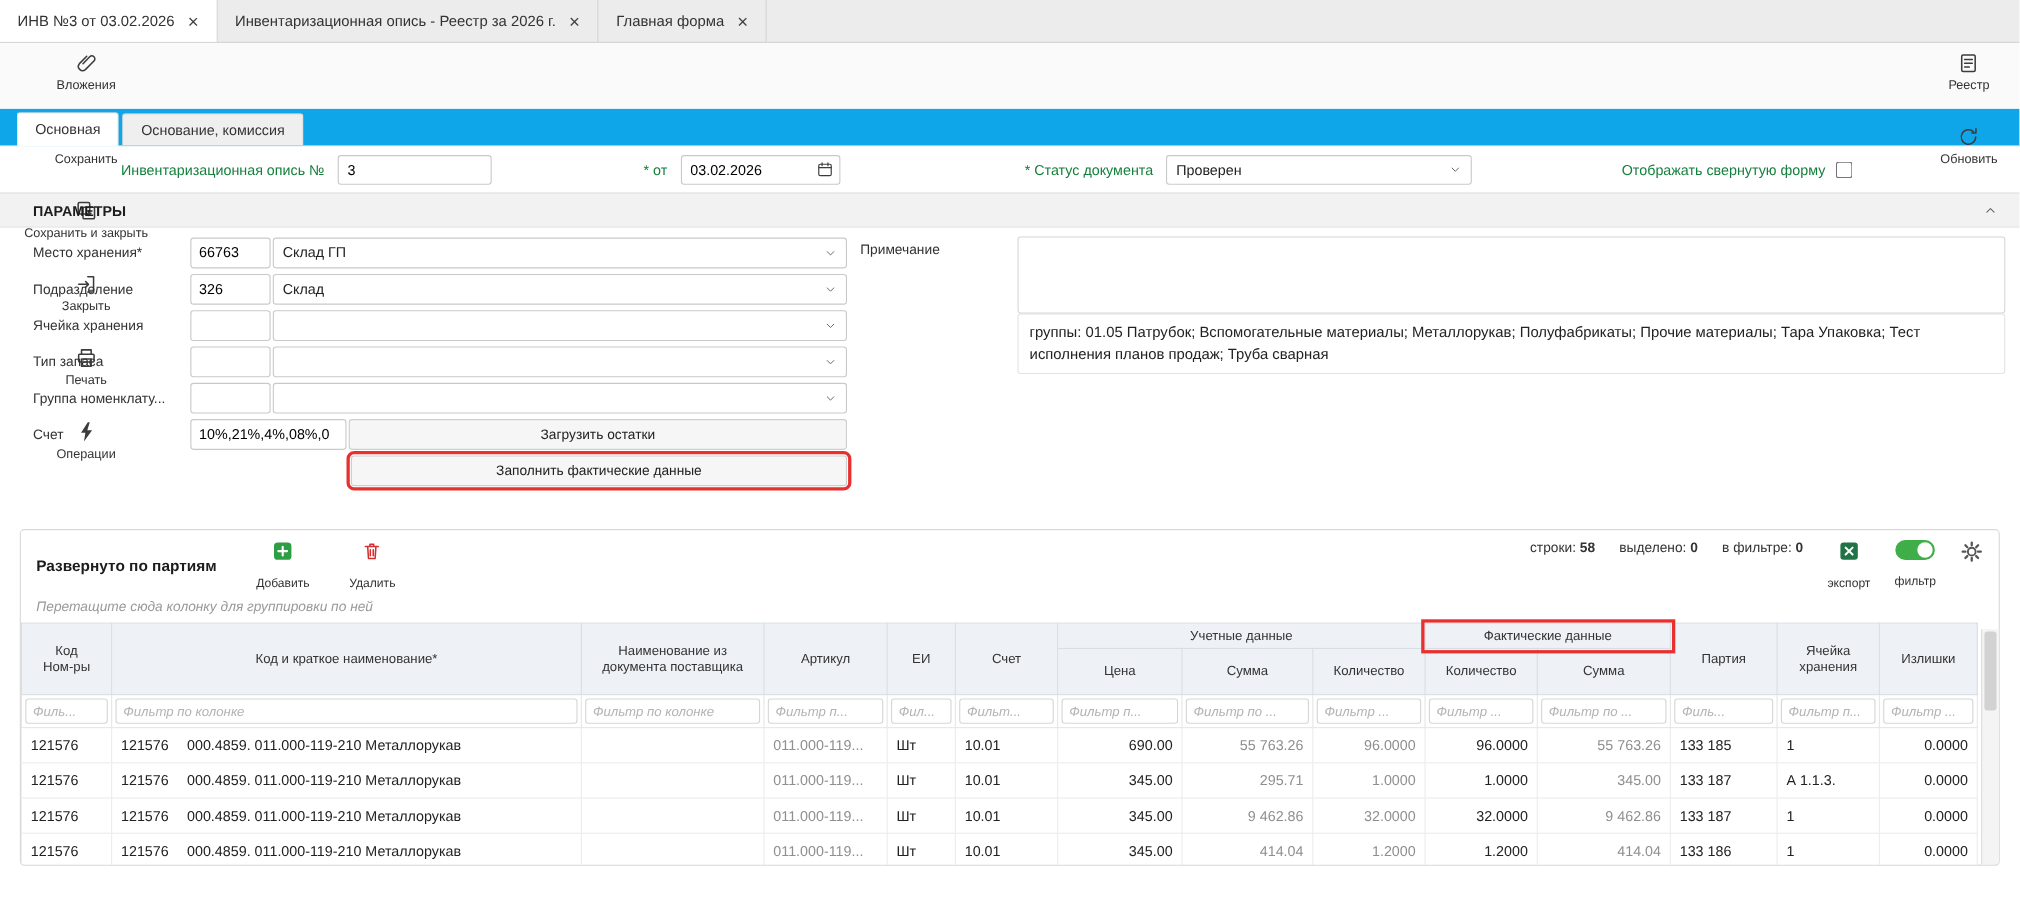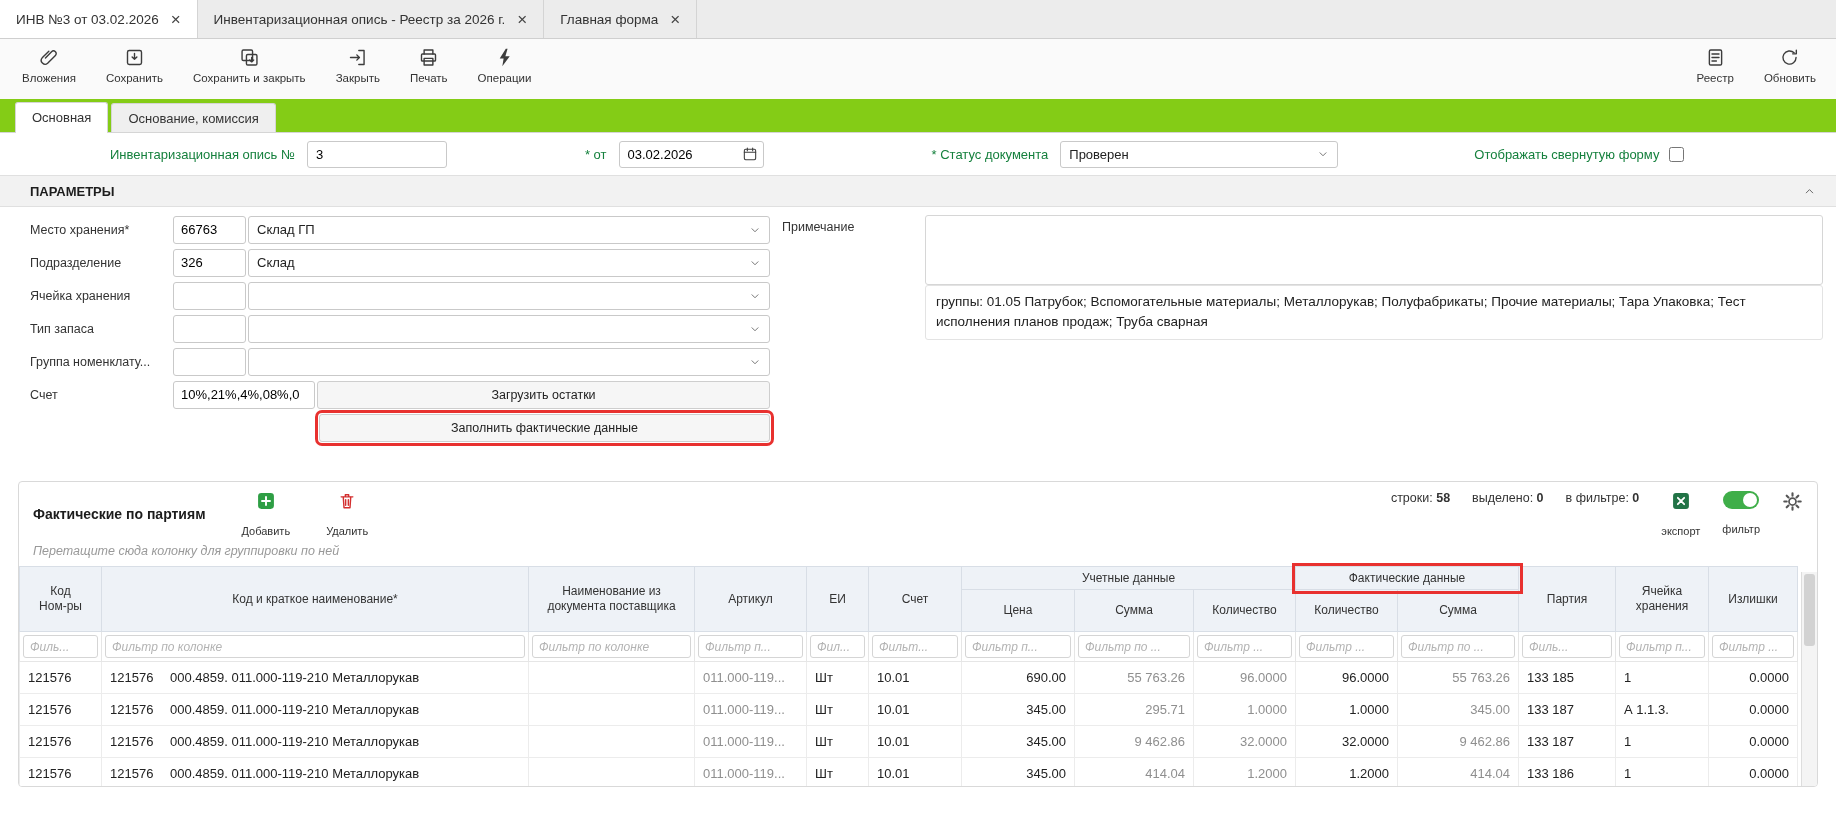--- a/index.html
+++ b/index.html
@@ -13,28 +13,28 @@
   
   .wtabs { display:flex; background:#ececec; border-bottom:1px solid #cfcfcf; height:39px; }
   .wtab { display:flex; align-items:center; gap:12px; padding:0 16px; border-right:1px solid #d4d4d4;
           font-size:13.5px; color:#333; cursor:default; }
   .wtab.active { background:#fff; }
   .wtab-close { color:#444; font-size:17px; line-height:1; cursor:pointer; }
 
   
   .toolbar { display:flex; justify-content:space-between; align-items:flex-start;
              padding:8px 20px 4px 22px; background:#fafafa; height:60px; }
-  .tb-group { display:flex; gap:30px; }
+  .tb-group { display:flex; gap:30px;flex-direction:column; }
   .tbtn { display:flex; flex-direction:column; align-items:center; gap:4px; background:none; border:none;
           font:inherit; font-size:11.5px; color:#333; padding:0; cursor:pointer; }
   .tb-icon svg { width:21px; height:21px; }
 
   
   .ftabs { display:flex; align-items:flex-end; gap:3px; padding-left:15px; height:34px;
-           background:#84cc16; border-bottom:1px solid #d5d5d5; }
+           background:#0ea5e9; border-bottom:1px solid #d5d5d5; }
   .ftab { padding:7px 16px 6px; border:1px solid #d5d5d5; border-bottom:none; background:#efefef;
           border-radius:3px 3px 0 0; color:#333; cursor:pointer; }
   .ftab.active { background:#fff; margin-bottom:-1px; padding-bottom:8px; }
 
   
   .doc-header { display:flex; align-items:center; height:42px; padding-left:110px; background:#fff; }
   .lbl { font-size:13px; color:#15803d; white-space:nowrap; }
   .txt { height:27px; border:1px solid #c9c9c9; border-radius:3px; padding:0 8px; font:inherit; background:#fff; }
   .num-input { width:140px; margin-left:12px; }
   .ml-date { margin-left:138px; }
@@ -345,21 +345,21 @@
       </div>
       <div class="groups-box">группы: 01.05 Патрубок; Вспомогательные материалы; Металлорукав; Полуфабрикаты; Прочие материалы; Тара Упаковка; Тест исполнения планов продаж; Труба сварная</div>
     </div>
   </div>
 
 
   <div class="grid-panel">
 
     <div class="grid-toolbar">
       <div class="gt-left">
-        <span class="mode-label">Фактические по партиям</span>
+        <span class="mode-label">Развернуто по партиям</span>
         <button class="icon-btn">
           <span>
             <svg width="20" height="20" viewBox="0 0 24 24">
                 <rect x="2.5" y="2.5" width="19" height="19" rx="4" fill="#2e9e44"></rect>
                 <path d="M12 7.2v9.6M7.2 12h9.6" stroke="#fff" stroke-width="2.3" stroke-linecap="round"></path>
               </svg>
           </span>
           <span>Добавить</span>
         </button>
         <button class="icon-btn">

